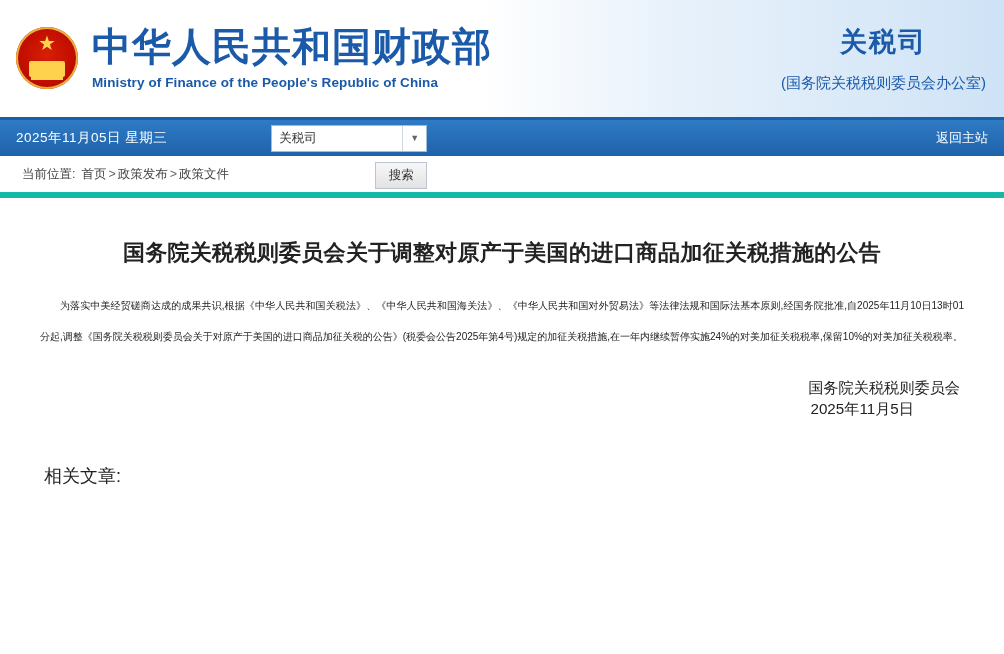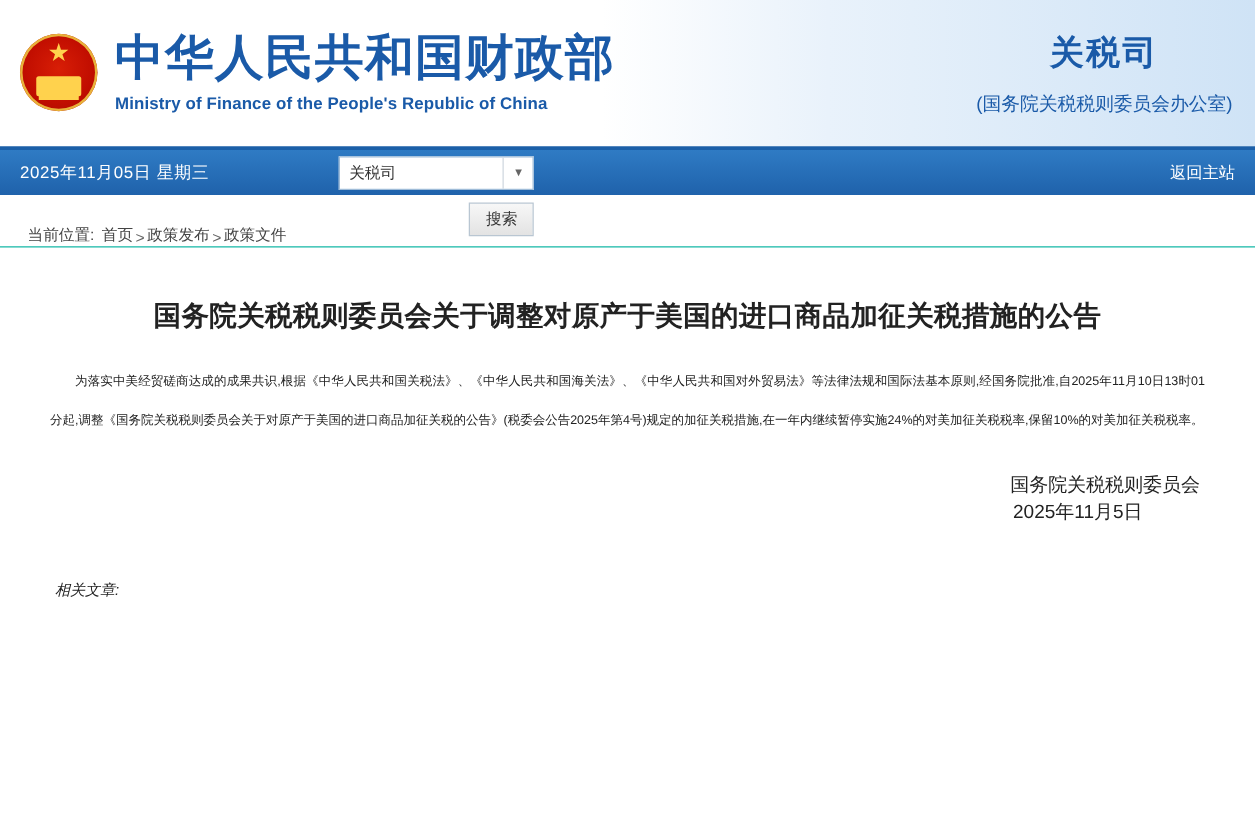--- a/index.html
+++ b/index.html
@@ -160,23 +160,23 @@
   .nav-right {
     margin-left: auto;
     font-size: 13px;
     color: #ffffff;
     cursor: pointer;
   }
 
   
   .breadcrumb-bar {
     height: 42px;
-    border-bottom: 1px solid #14b8a6;
-    display: flex;
-    align-items: flex-end;
+    border-bottom: 6px solid #14b8a6;
+    display: flex;
+    align-items: center;
     padding-left: 22px;
     font-size: 12.5px;
     color: #444;
   }
   .breadcrumb-bar .sep { margin: 0 2px; color: #666; }
   .breadcrumb-bar a { color: #444; text-decoration: none; }
 
   
   .article {
     padding: 0 38px;
@@ -214,24 +214,23 @@
     padding-right: 6px;
   }
   .sign-date {
     text-align: right;
     font-size: 15.2px;
     color: #222;
     padding-right: 52px;
   }
   .related-head {
     margin-top: 44px;
-    font-size: 12px;
+    font-size: 18px;
     color: #222;
     padding-left: 6px;
-    font-style: italic;
   }
 </style>
 </head>
 <body>
 
 <div class="header">
   <div class="header-left">
     <div class="emblem"></div>
     <div class="titles">
       <div class="cn-title">中华人民共和国财政部</div>

